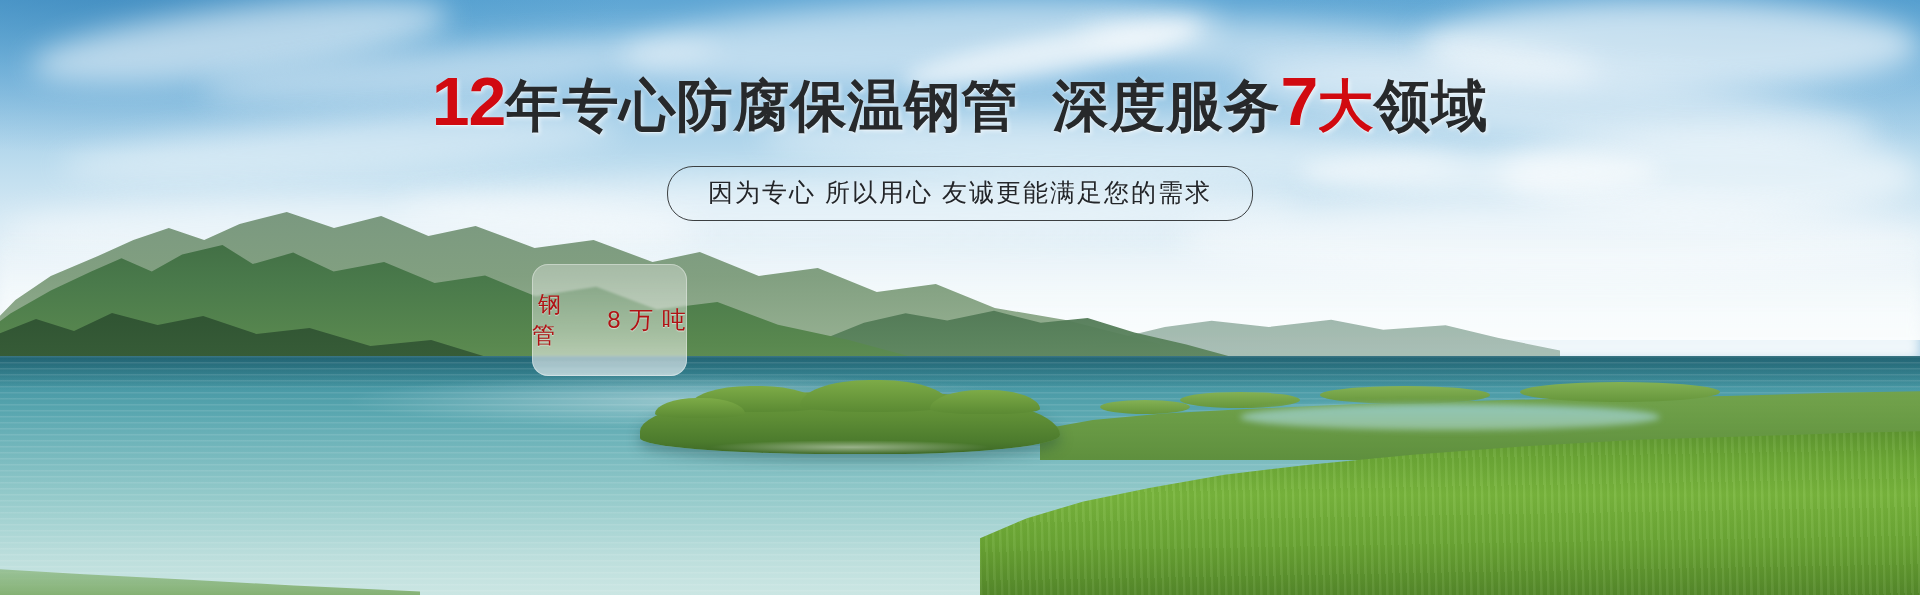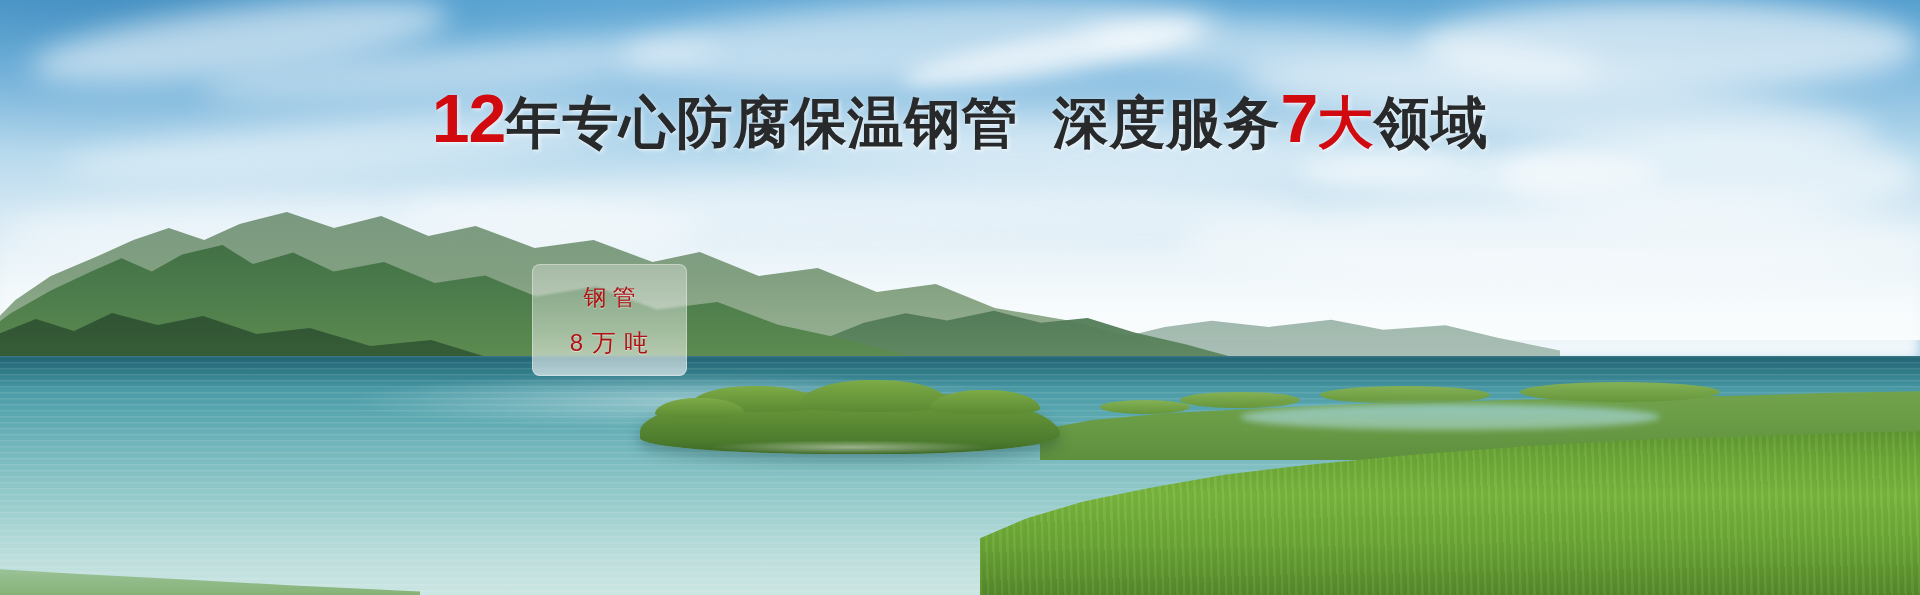--- a/index.html
+++ b/index.html
@@ -205,21 +205,21 @@
     clip-path:polygon(0% 100%, 0% 40%, 20% 52%, 44% 64%, 70% 78%, 100% 92%, 100% 100%);
   }
 
   
   .content {
     position:absolute; left:0; top:0; width:1920px; height:595px;
   }
 
   .headline {
     position:absolute;
-    left:0; top:84px; width:1920px;
+    left:0; top:67px; width:1920px;
     text-align:center;
     font-size:56px;
     font-weight:bold;
     letter-spacing:1px;
     line-height:1;
     white-space:nowrap;
     color:#27292b;
     text-shadow:2px 2px 4px rgba(255,255,255,.55), 0 1px 0 rgba(255,255,255,.4);
   }
   .headline .num {
@@ -248,23 +248,23 @@
   
   .cards {
     position:absolute;
     left:532px; top:264px;
     display:flex;
     gap:8px;
   }
   .card {
     width:155px; height:112px;
     background:linear-gradient(to bottom, rgba(255,255,255,.30) 0%, rgba(255,255,255,.46) 60%, rgba(255,255,255,.62) 100%);
-    border-radius:8px;
+    border-radius:16px;
     display:flex;
-    flex-direction:column;
+    flex-direction:row;
     align-items:center;
     justify-content:center;
     gap:14px;
     backdrop-filter:blur(1px);
     box-shadow:inset 0 0 0 1px rgba(255,255,255,.35);
   }
   .card-label {
     font-size:23px;
     color:#b01214;
     letter-spacing:6px;
@@ -340,20 +340,21 @@
   <div class="grass"></div>
   <div class="grass-tex"></div>
   <div class="grass-left"></div>
 
   <div class="content">
 
     <div class="headline">
       <span class="num">12</span><span>年专心防腐保温钢管</span><span class="gap"></span><span>深度服务</span><span class="num">7</span><span class="red">大</span><span>领域</span>
     </div>
 
+    <div class="subpill">因为专心 所以用心  友诚更能满足您的需求</div>
 
     <div class="cards">
 
       <div class="card">
         <div class="card-label">钢管</div>
         <div class="card-value"><span>8 万 吨</span></div>
       </div>
 
 
 

